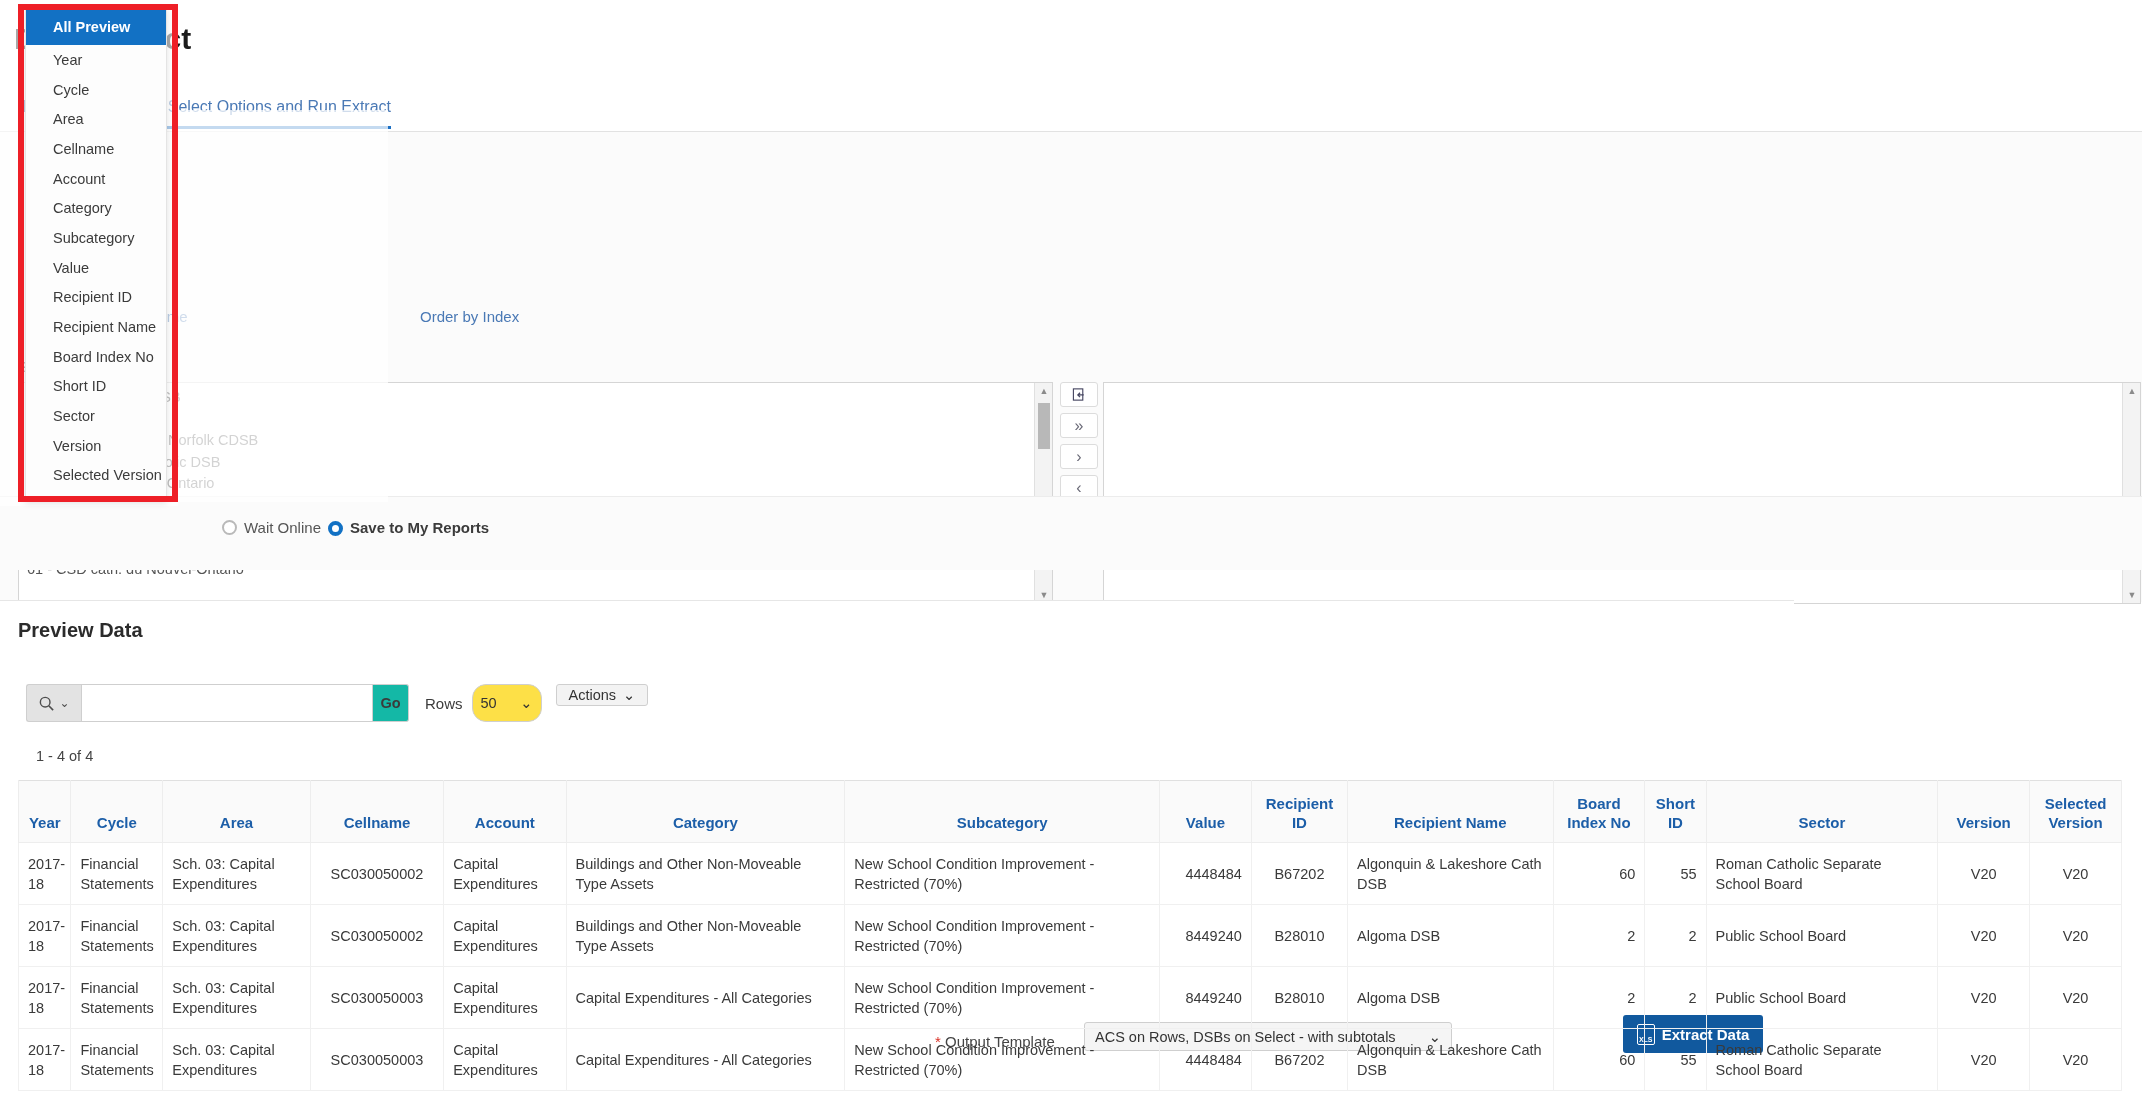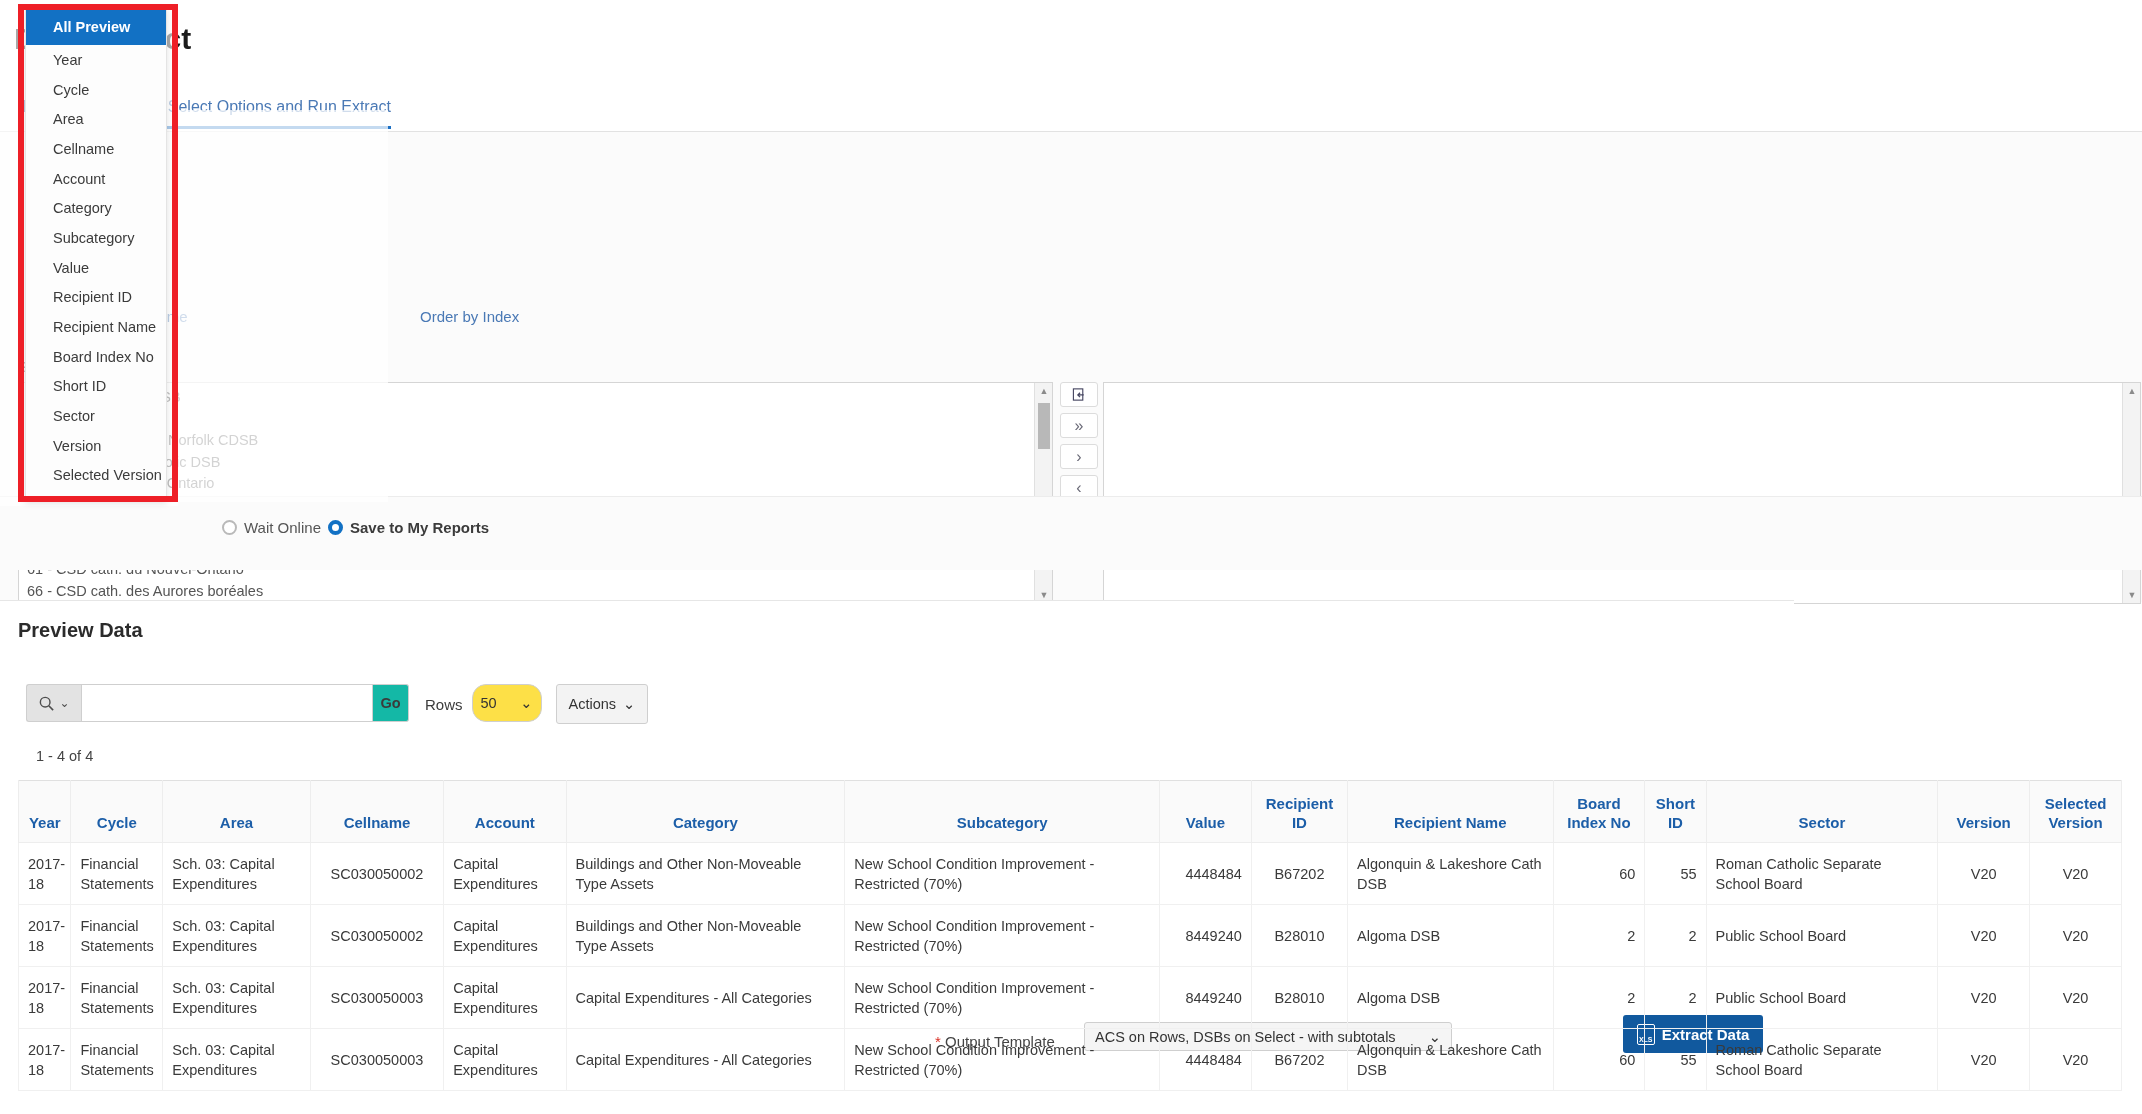--- a/index.html
+++ b/index.html
@@ -98,21 +98,21 @@
     display:flex; align-items:center; justify-content:center;
     color:#6a6a77; font-size:16px; line-height:1;
   }
   .sh-btn.reset { color:#3d3d55; font-size:14px; }
 
   
   #run-options { position:absolute; left:0; top:496px; width:2142px; height:74px;
                  border-top:1px solid #ececec; background:#fbfbfb; }
   .radio-wrap { position:absolute; top:22px; display:flex; align-items:center; gap:7px; }
   #rb-wait   { left:222px; }
-  #rb-save   { left:328px; }
+  #rb-save   { left:328px;align-items:flex-end; }
   .radio {
     width:15px; height:15px; border-radius:50%;
     border:2px solid #b9b9b9; background:#fff;
   }
   .radio.on {
     border:4px solid #1271c4; background:#fff;
     box-shadow:inset 0 0 0 3px #fff;
   }
   .radio-lbl { font-size:15px; color:#3b3b3b; font-weight:700; white-space:nowrap; }
   .radio-lbl.dim { font-weight:400; color:#555; }
@@ -160,21 +160,21 @@
     font-size:14.5px; font-weight:700; color:#3b3b3b;
   }
   #rows-label { margin-left:16px; align-self:center; font-size:15px; color:#3b3b3b; }
   #rows-select {
     margin-left:9px; width:70px; height:38px; background:#fde047;
     border:1px solid #cfcfcf; border-radius:14px;
     display:flex; align-items:center; justify-content:space-between;
     padding:16px 8px; font-size:14.5px; color:#333;
   }
   #btn-actions {
-    margin-left:14px; height:40px; background:#f3f3f3; border:1px solid #cfcfcf;
+    margin-left:14px; height:22px; background:#f3f3f3; border:1px solid #cfcfcf;
     border-radius:3px; display:flex; align-items:center; gap:7px;
     padding:0 12px; font-size:14.5px; color:#333;
   }
   #rowcount { position:absolute; left:36px; top:748px; font-size:14.5px; color:#444; }
 
   
   #data-table {
     position:absolute; left:18px; top:780px; width:2104px;
     border-collapse:collapse; table-layout:fixed;
     border-top:1px solid #e0e0e0;
@@ -251,21 +251,20 @@
       <div class="sh-list" id="avail-list">
           <div class="sh-item">10 - Avon Maitland DSB</div>
           <div class="sh-item">11 - Bluewater DSB</div>
           <div class="sh-item">26 - Brant Haldimand Norfolk CDSB</div>
           <div class="sh-item">30 - Bruce-Grey Catholic DSB</div>
           <div class="sh-item">64 - CEP de l'Est de l'Ontario</div>
           <div class="sh-item">70 - CSC MonAvenir</div>
           <div class="sh-item">69 - CSC Providence</div>
           <div class="sh-item">62 - CSD cath. Centre-Est de l'Ont.</div>
           <div class="sh-item">61 - CSD cath. du Nouvel-Ontario</div>
-          <div class="sh-item">66 - CSD cath. des Aurores boréales</div>
         </div>
       <div class="sh-scroll">
         <div class="sh-arrow up">▲</div>
         <div class="sh-thumb"></div>
         <div class="sh-arrow dn">▼</div>
       </div>
     </div>
 
     <div id="shuttle-buttons">
       <div class="sh-btn reset">

